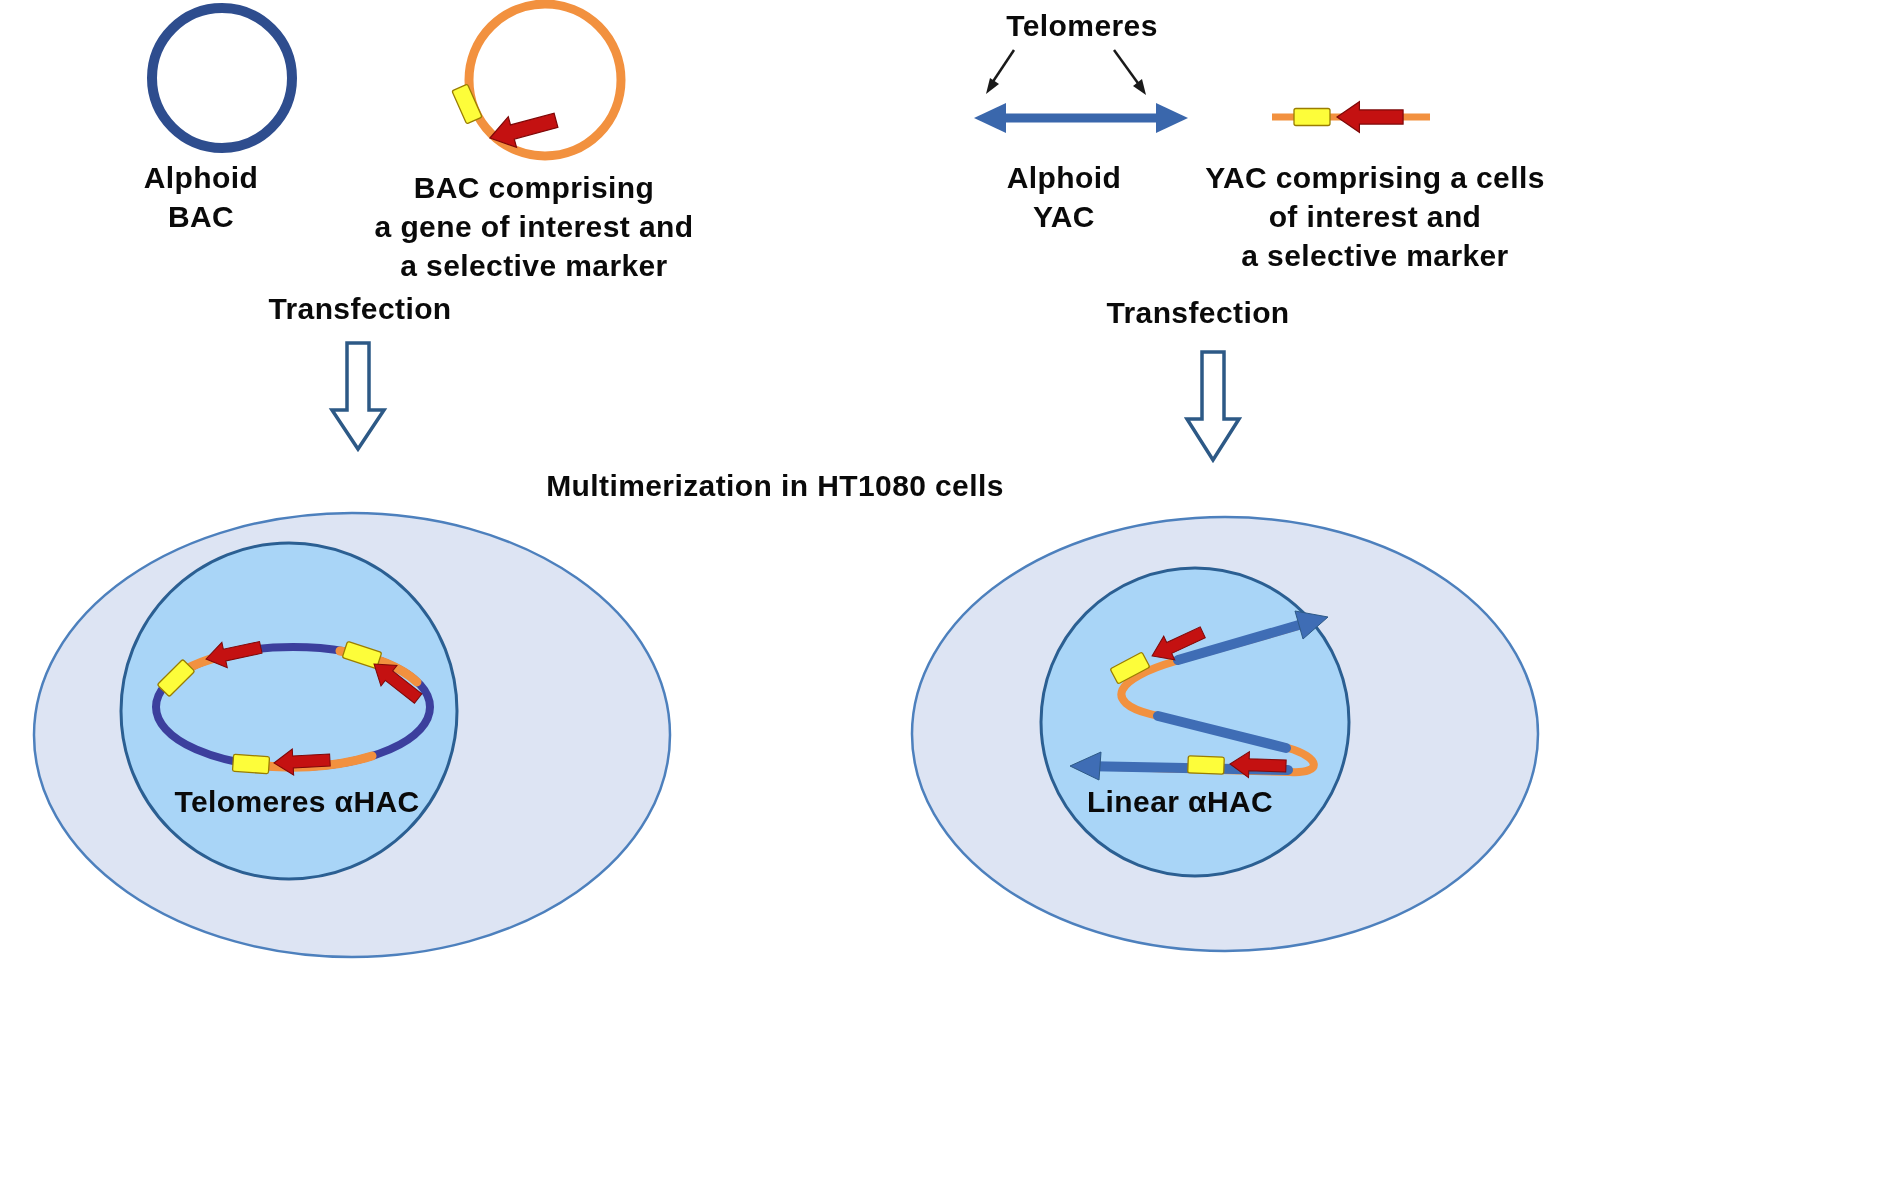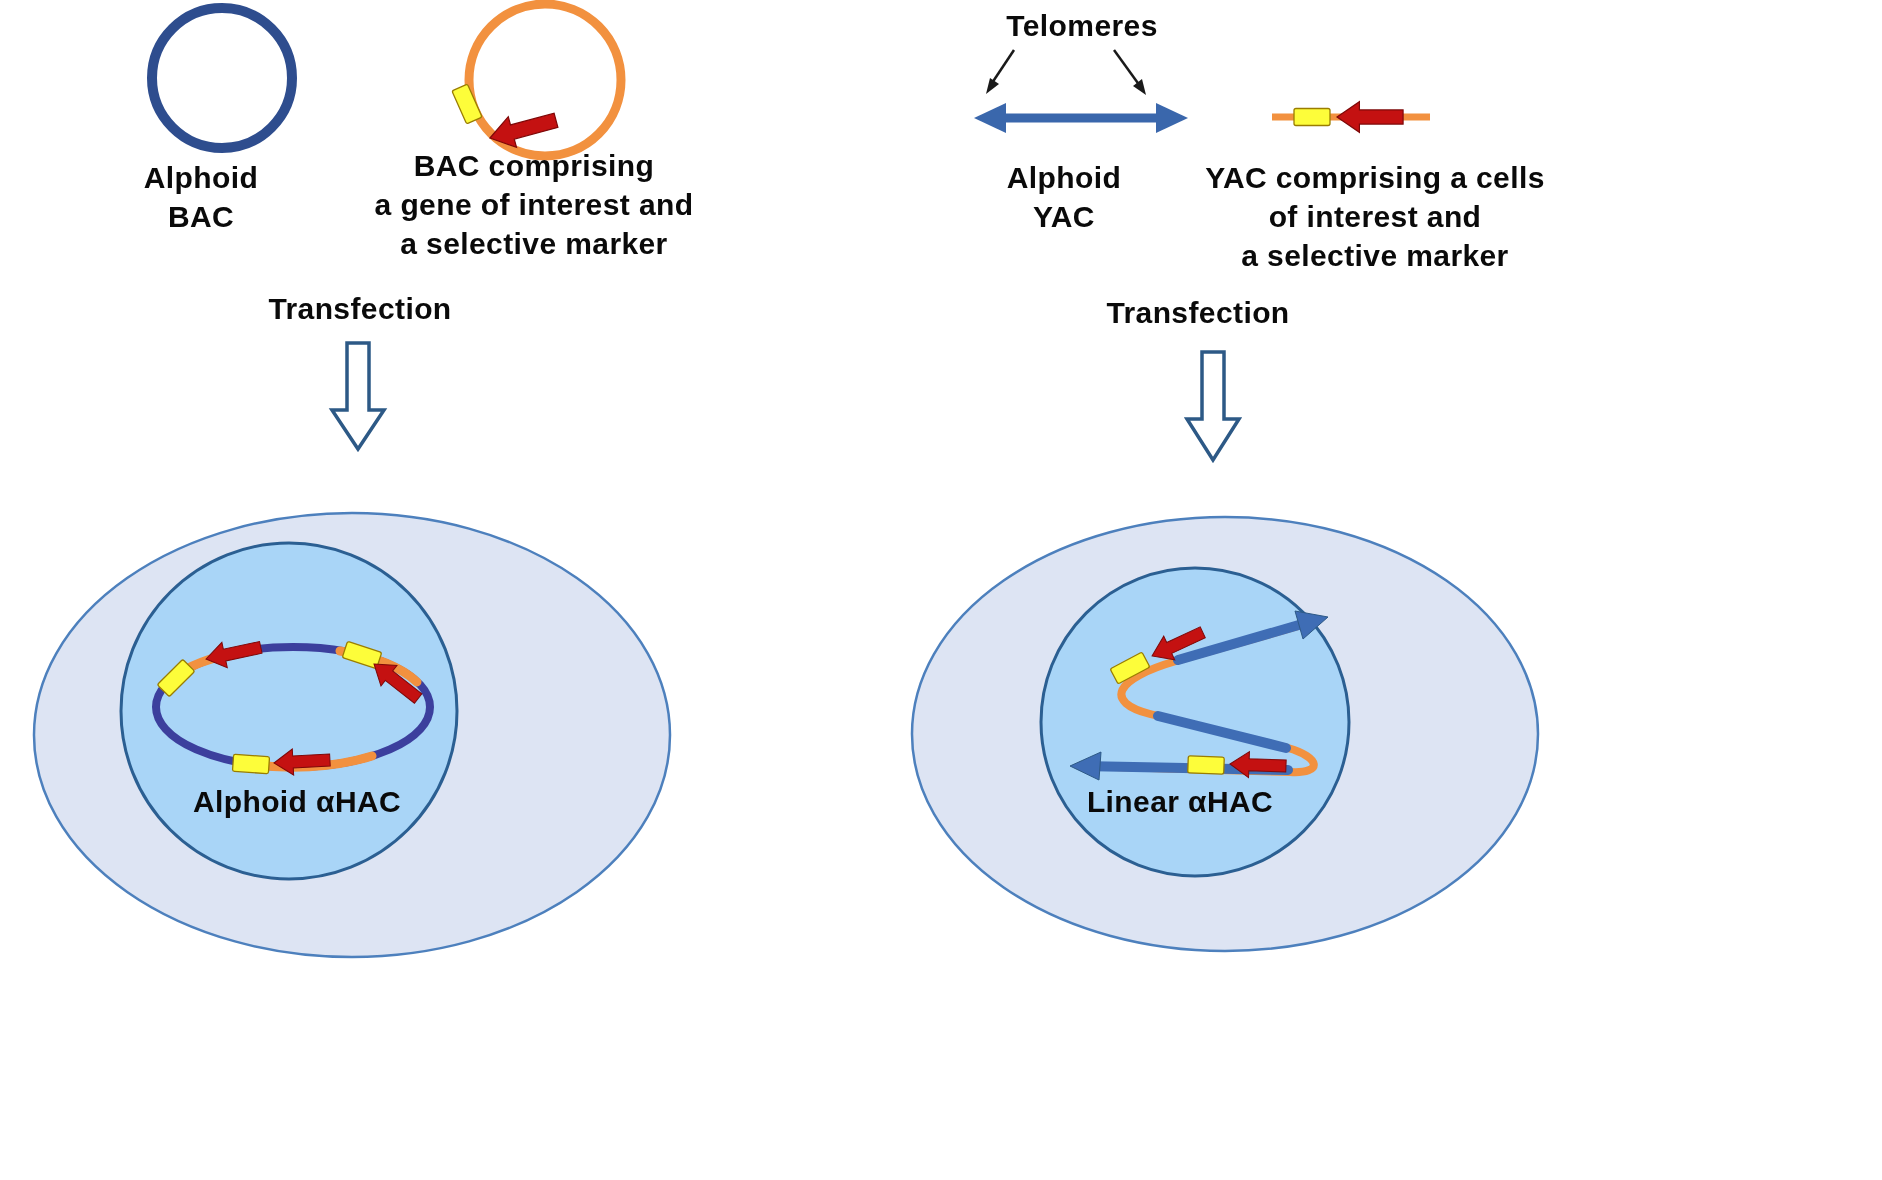--- a/index.html
+++ b/index.html
@@ -17,21 +17,21 @@
     text-align:center;
     white-space:pre-line;
     font-weight:700;
     font-size:30px;
     line-height:1.3;
     letter-spacing:.4px;
     color:#0a0a0a;
   }
   #lbl-telomeres        { left:1082px; top:6px;  }
   #lbl-alphoid-bac      { left:201px;  top:158px; }
-  #lbl-bac-desc         { left:534px;  top:146px; }
+  #lbl-bac-desc         { left:534px;  top:168px; }
   #lbl-alphoid-yac      { left:1064px; top:158px; }
   #lbl-yac-desc         { left:1375px; top:158px; }
   #lbl-transfection-l   { left:360px;  top:289px; }
   #lbl-transfection-r   { left:1198px; top:293px; }
   #lbl-multimerization  { left:775px;  top:466px; }
   #lbl-circular-hac     { left:297px;  top:782px; }
   #lbl-linear-hac       { left:1180px; top:782px; }
 </style>
 </head>
 <body>
@@ -119,16 +119,17 @@
   <div class="lbl" id="lbl-bac-desc">BAC comprising
 a gene of interest and
 a selective marker</div>
   <div class="lbl" id="lbl-alphoid-yac">Alphoid
 YAC</div>
   <div class="lbl" id="lbl-yac-desc">YAC comprising a cells
 of interest and
 a selective marker</div>
   <div class="lbl" id="lbl-transfection-l">Transfection</div>
   <div class="lbl" id="lbl-transfection-r">Transfection</div>
-  <div class="lbl" id="lbl-circular-hac">Alphoid αHAC</div>
+  <div class="lbl" id="lbl-multimerization">Multimerization in HT1080 cells</div>
+  <div class="lbl" id="lbl-circular-hac">Telomeres αHAC</div>
   <div class="lbl" id="lbl-linear-hac">Linear αHAC</div>
 
 </div>
 
 </body></html>

